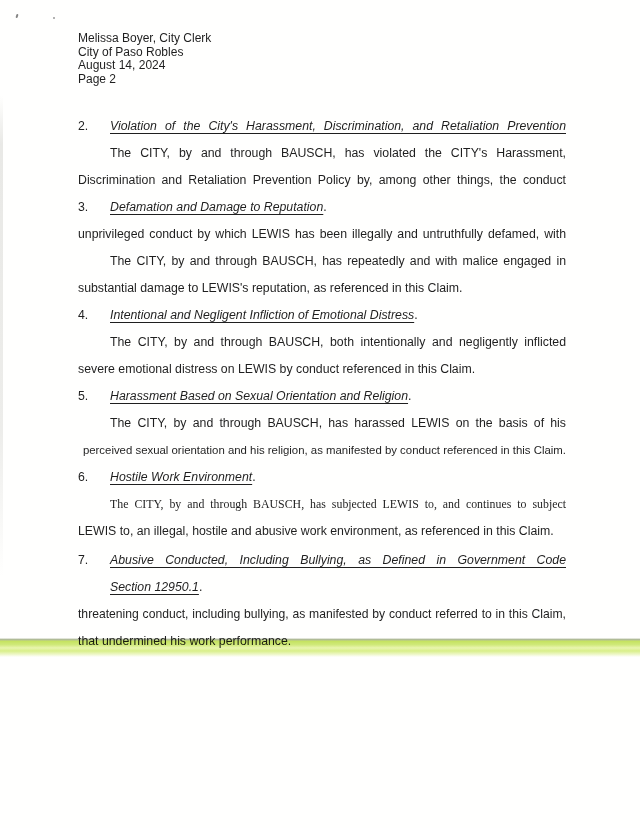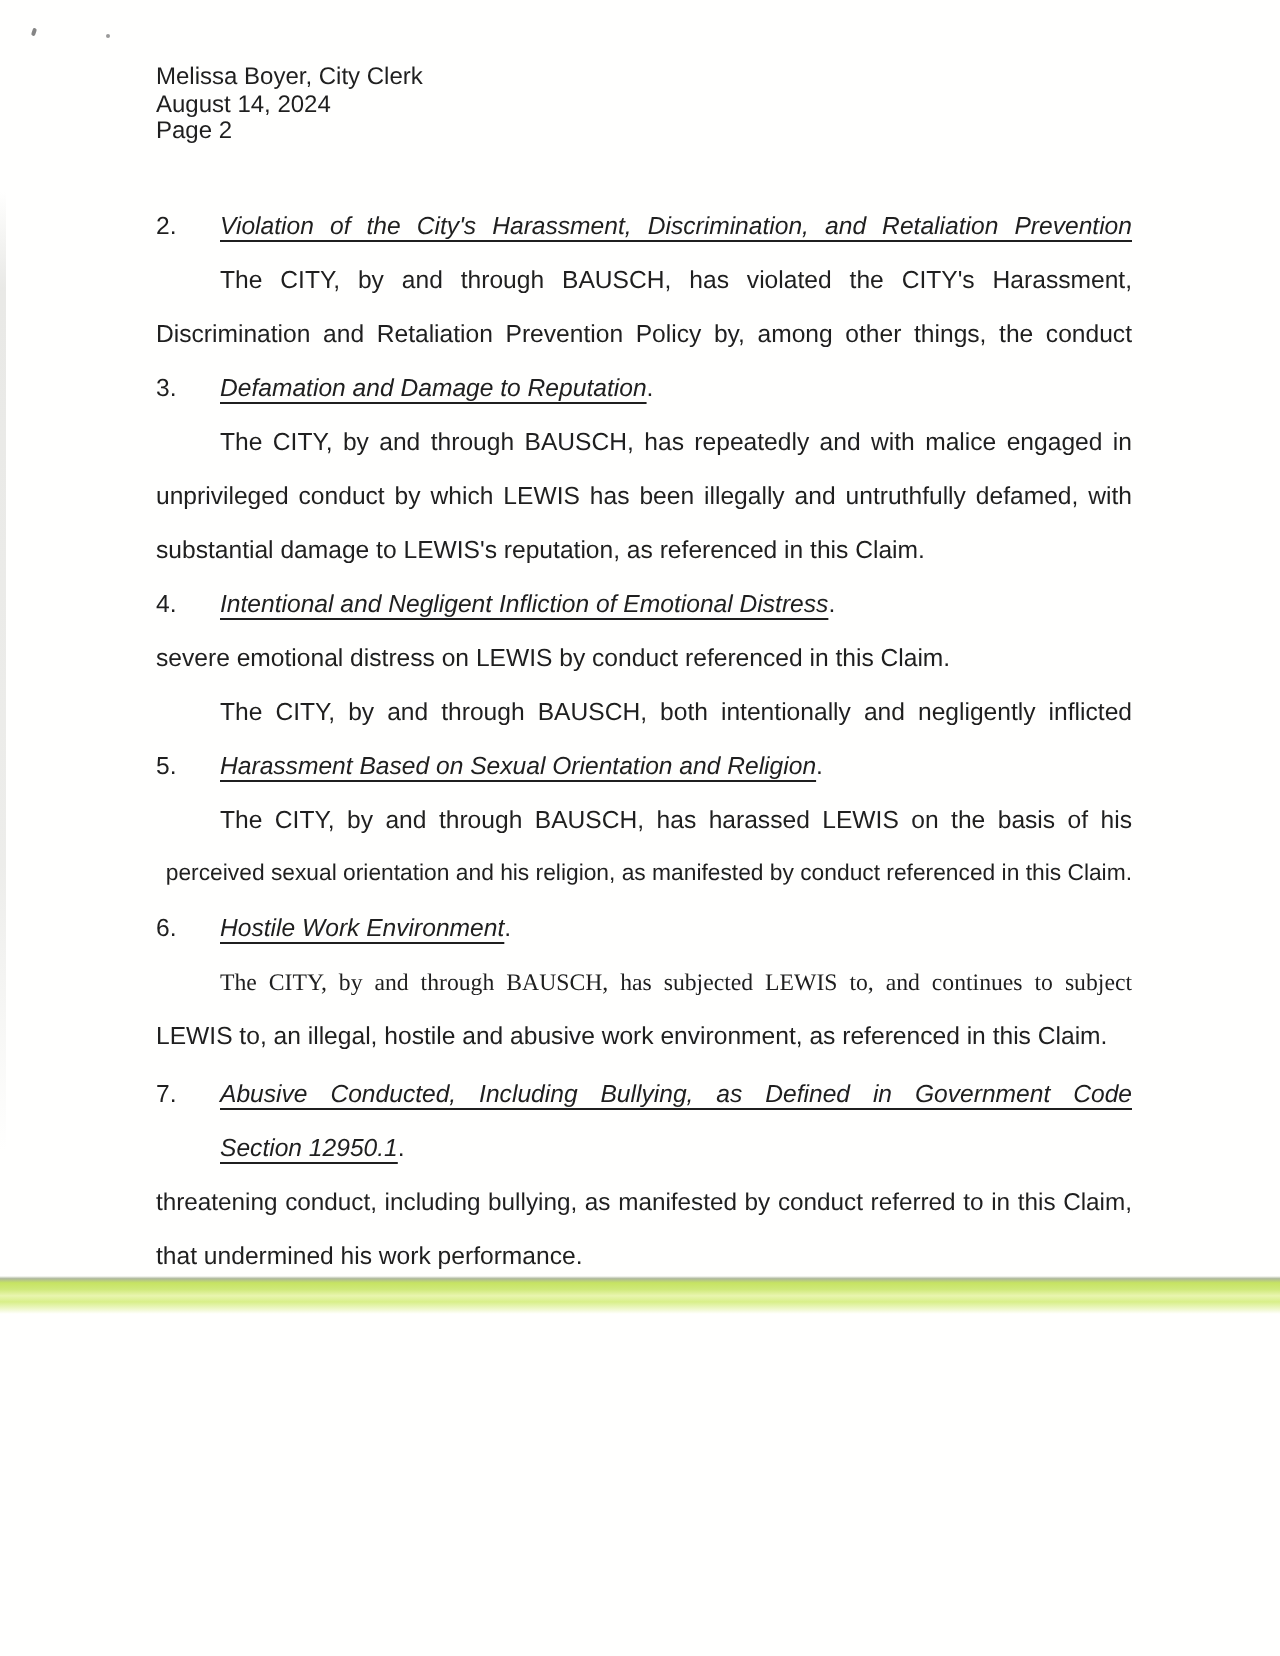--- a/index.html
+++ b/index.html
@@ -70,52 +70,53 @@
 <div class="page">
 
   <div class="speck speck-1" style="background: rgb(133, 133, 133);"></div>
   <div class="speck speck-2" style="background: rgb(154, 154, 154);"></div>
   <div class="edge"></div>
 
   <div class="inner">
 
     <div class="doc-header">
       <div class="hline">Melissa Boyer, City Clerk</div>
+      <div class="hline">City of Paso Robles</div>
       <div class="hline">August 14, 2024</div>
       <div class="hline">Page 2</div>
     </div>
 
     <div class="content">
 
       <div class="sec">
         <div class="head">
           <span class="num">2.</span>
           <div class="ln jst fit"><span class="us">Violation of the City's Harassment, Discrimination, and Retaliation Prevention</span></div>
         </div>
         <div class="ln jst ind fit">The CITY, by and through BAUSCH, has violated the CITY's Harassment,</div>
         <div class="ln jst fit">Discrimination and Retaliation Prevention Policy by, among other things, the conduct</div>
       </div>
 
       <div class="sec">
         <div class="head">
           <span class="num">3.</span>
           <div class="ln fit"><span class="us">Defamation and Damage to Reputation</span><span class="term">.</span></div>
         </div>
+        <div class="ln jst fit">unprivileged conduct by which LEWIS has been illegally and untruthfully defamed, with</div>
         <div class="ln jst ind fit">The CITY, by and through BAUSCH, has repeatedly and with malice engaged in</div>
-        <div class="ln jst fit">unprivileged conduct by which LEWIS has been illegally and untruthfully defamed, with</div>
         <div class="ln fit">substantial damage to LEWIS's reputation, as referenced in this Claim.</div>
       </div>
 
       <div class="sec">
         <div class="head">
           <span class="num">4.</span>
           <div class="ln fit"><span class="us">Intentional and Negligent Infliction of Emotional Distress</span><span class="term">.</span></div>
         </div>
+        <div class="ln jst ind fit">The CITY, by and through BAUSCH, both intentionally and negligently inflicted</div>
         <div class="ln fit">severe emotional distress on LEWIS by conduct referenced in this Claim.</div>
-        <div class="ln jst ind fit">The CITY, by and through BAUSCH, both intentionally and negligently inflicted</div>
       </div>
 
       <div class="sec">
         <div class="head">
           <span class="num">5.</span>
           <div class="ln fit"><span class="us">Harassment Based on Sexual Orientation and Religion</span><span class="term">.</span></div>
         </div>
         <div class="ln jst ind fit">The CITY, by and through BAUSCH, has harassed LEWIS on the basis of his</div>
         <div class="ln fit" style="font-size: 11.4px; text-align: right;">perceived sexual orientation and his religion, as manifested by conduct referenced in this Claim.</div>
       </div>

